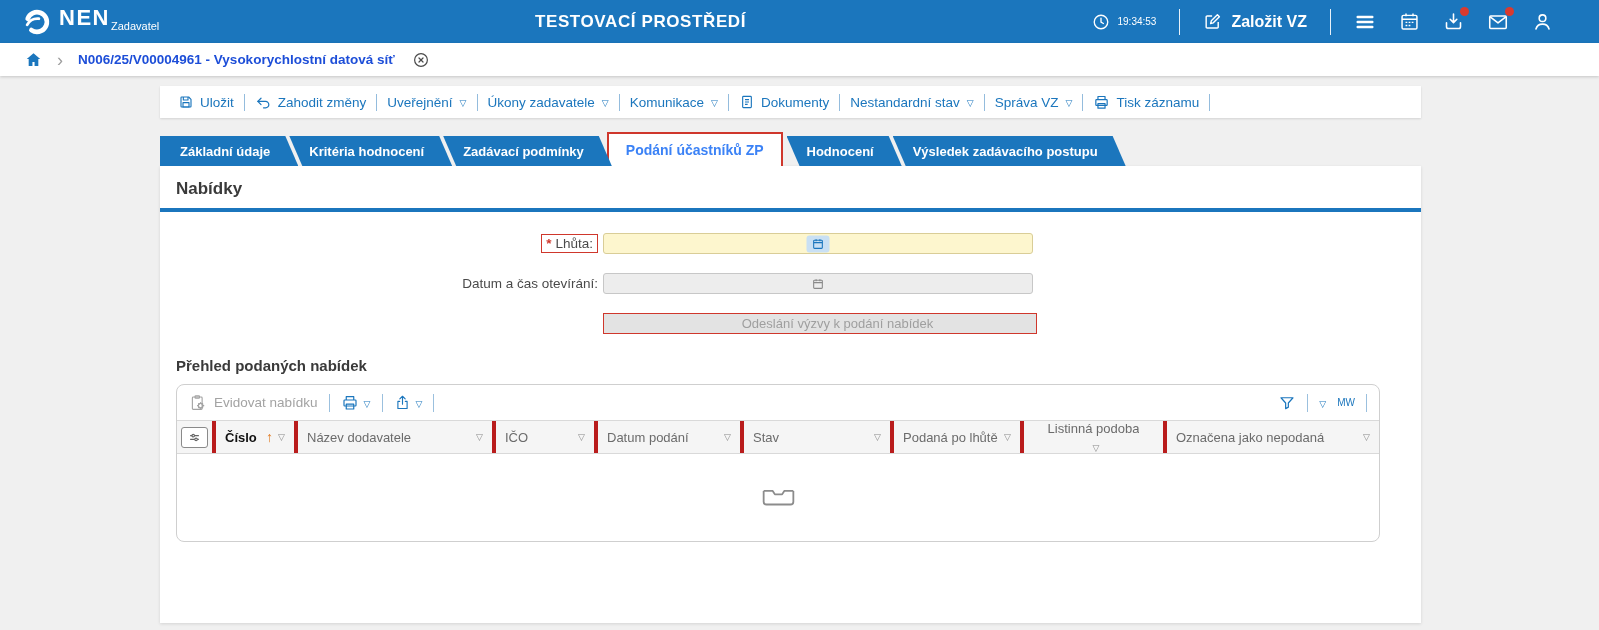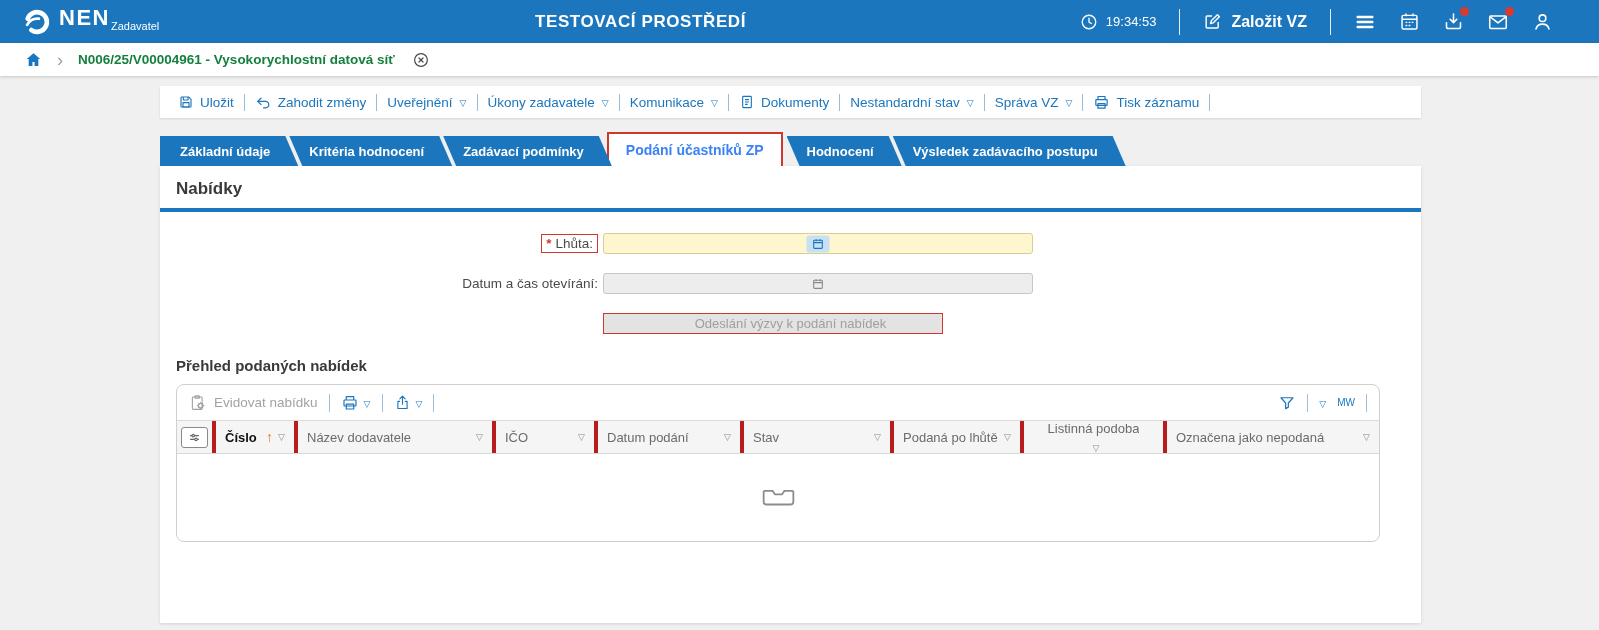--- a/index.html
+++ b/index.html
@@ -21,34 +21,34 @@
   .brand-wrap { display:flex; align-items:flex-start; padding-left:22px; gap:7px; }
   .brand { display:flex; align-items:flex-end; }
   .brand-name { font-size:22px; font-weight:bold; letter-spacing:1.5px; line-height:1; }
   .brand-sub { font-size:11px; margin-left:1px; position:relative; top:3px; }
   .topbar-title {
     position:absolute; left:535px; top:0; height:43px;
     display:flex; align-items:center;
     font-size:17px; font-weight:bold; letter-spacing:.6px;
   }
   .topbar-right { margin-left:auto; display:flex; align-items:center; gap:23px; padding-right:46px; }
-  .tb-clock { display:flex; align-items:center; gap:8px; font-size:13px; }
+  .tb-clock { display:flex; align-items:center; gap:8px; font-size:10px; }
   .tb-vdiv { width:1px; height:26px; background:rgba(255,255,255,.9); }
   .tb-create { display:flex; align-items:center; gap:9px; font-size:16px; font-weight:bold; cursor:pointer; }
   .tb-icon { position:relative; display:flex; cursor:pointer; }
   .badge-dot { position:absolute; top:-4px; right:-5px; width:9px; height:9px; border-radius:50%; background:#d93a2f; }
 
   
   .breadcrumb {
     height:33px; background:#fff; display:flex; align-items:center; gap:15px;
     padding-left:25px; box-shadow:0 1px 3px rgba(0,0,0,.18); position:relative; z-index:5;
   }
   .bc-home { color:#1b76bd; display:flex; cursor:pointer; }
   .bc-chevron { color:#9e9e9e; font-size:18px; line-height:1; }
-  .bc-text { font-size:13.5px; font-weight:bold; color:#15803d; }
+  .bc-text { font-size:13.5px; font-weight:bold; color:#1d4ed8; }
   .bc-close { color:#4a4a4a; display:flex; cursor:pointer; margin-left:2px; }
 
   
   .page { margin-left:160px; width:1261px; }
 
   .toolbar-strip {
     margin-top:10px; background:#fff; height:32px;
     display:flex; align-items:center; padding:0 8px;
     box-shadow:0 1px 2px rgba(0,0,0,.12);
   }
@@ -93,21 +93,21 @@
   .cal-btn {
     position:absolute; left:50%; top:50%; transform:translate(-50%,-50%);
     width:23px; height:17px; border-radius:3px;
     display:flex; align-items:center; justify-content:center; cursor:pointer;
   }
   .cal-btn.on  { background:#c9e0f4; color:#1b76bd; }
   .cal-btn.off { color:#8a8a8a; cursor:default; }
 
   .send-row { display:flex; margin-top:1px; }
   .send-btn {
-    margin-left:443px; width:340px; height:21px;
+    margin-left:443px; width:434px; height:21px;
     background:#e3e3e3; border:1px solid #cf372c; color:#9f9f9f;
     font-size:13px; display:flex; align-items:center; justify-content:center;
     font-family:"Liberation Sans",sans-serif;
     padding-left:35px;
   }
 
   
   .offers-title { font-size:15px; font-weight:bold; color:#3a3a3a; padding:23px 0 10px 16px; }
   .table-panel { margin:0 16px; width:1204px; border:1px solid #cfcfcf; border-radius:8px; background:#fff; overflow:hidden; }
   .table-toolbar { height:35px; display:flex; align-items:center; padding:0 12px; }

